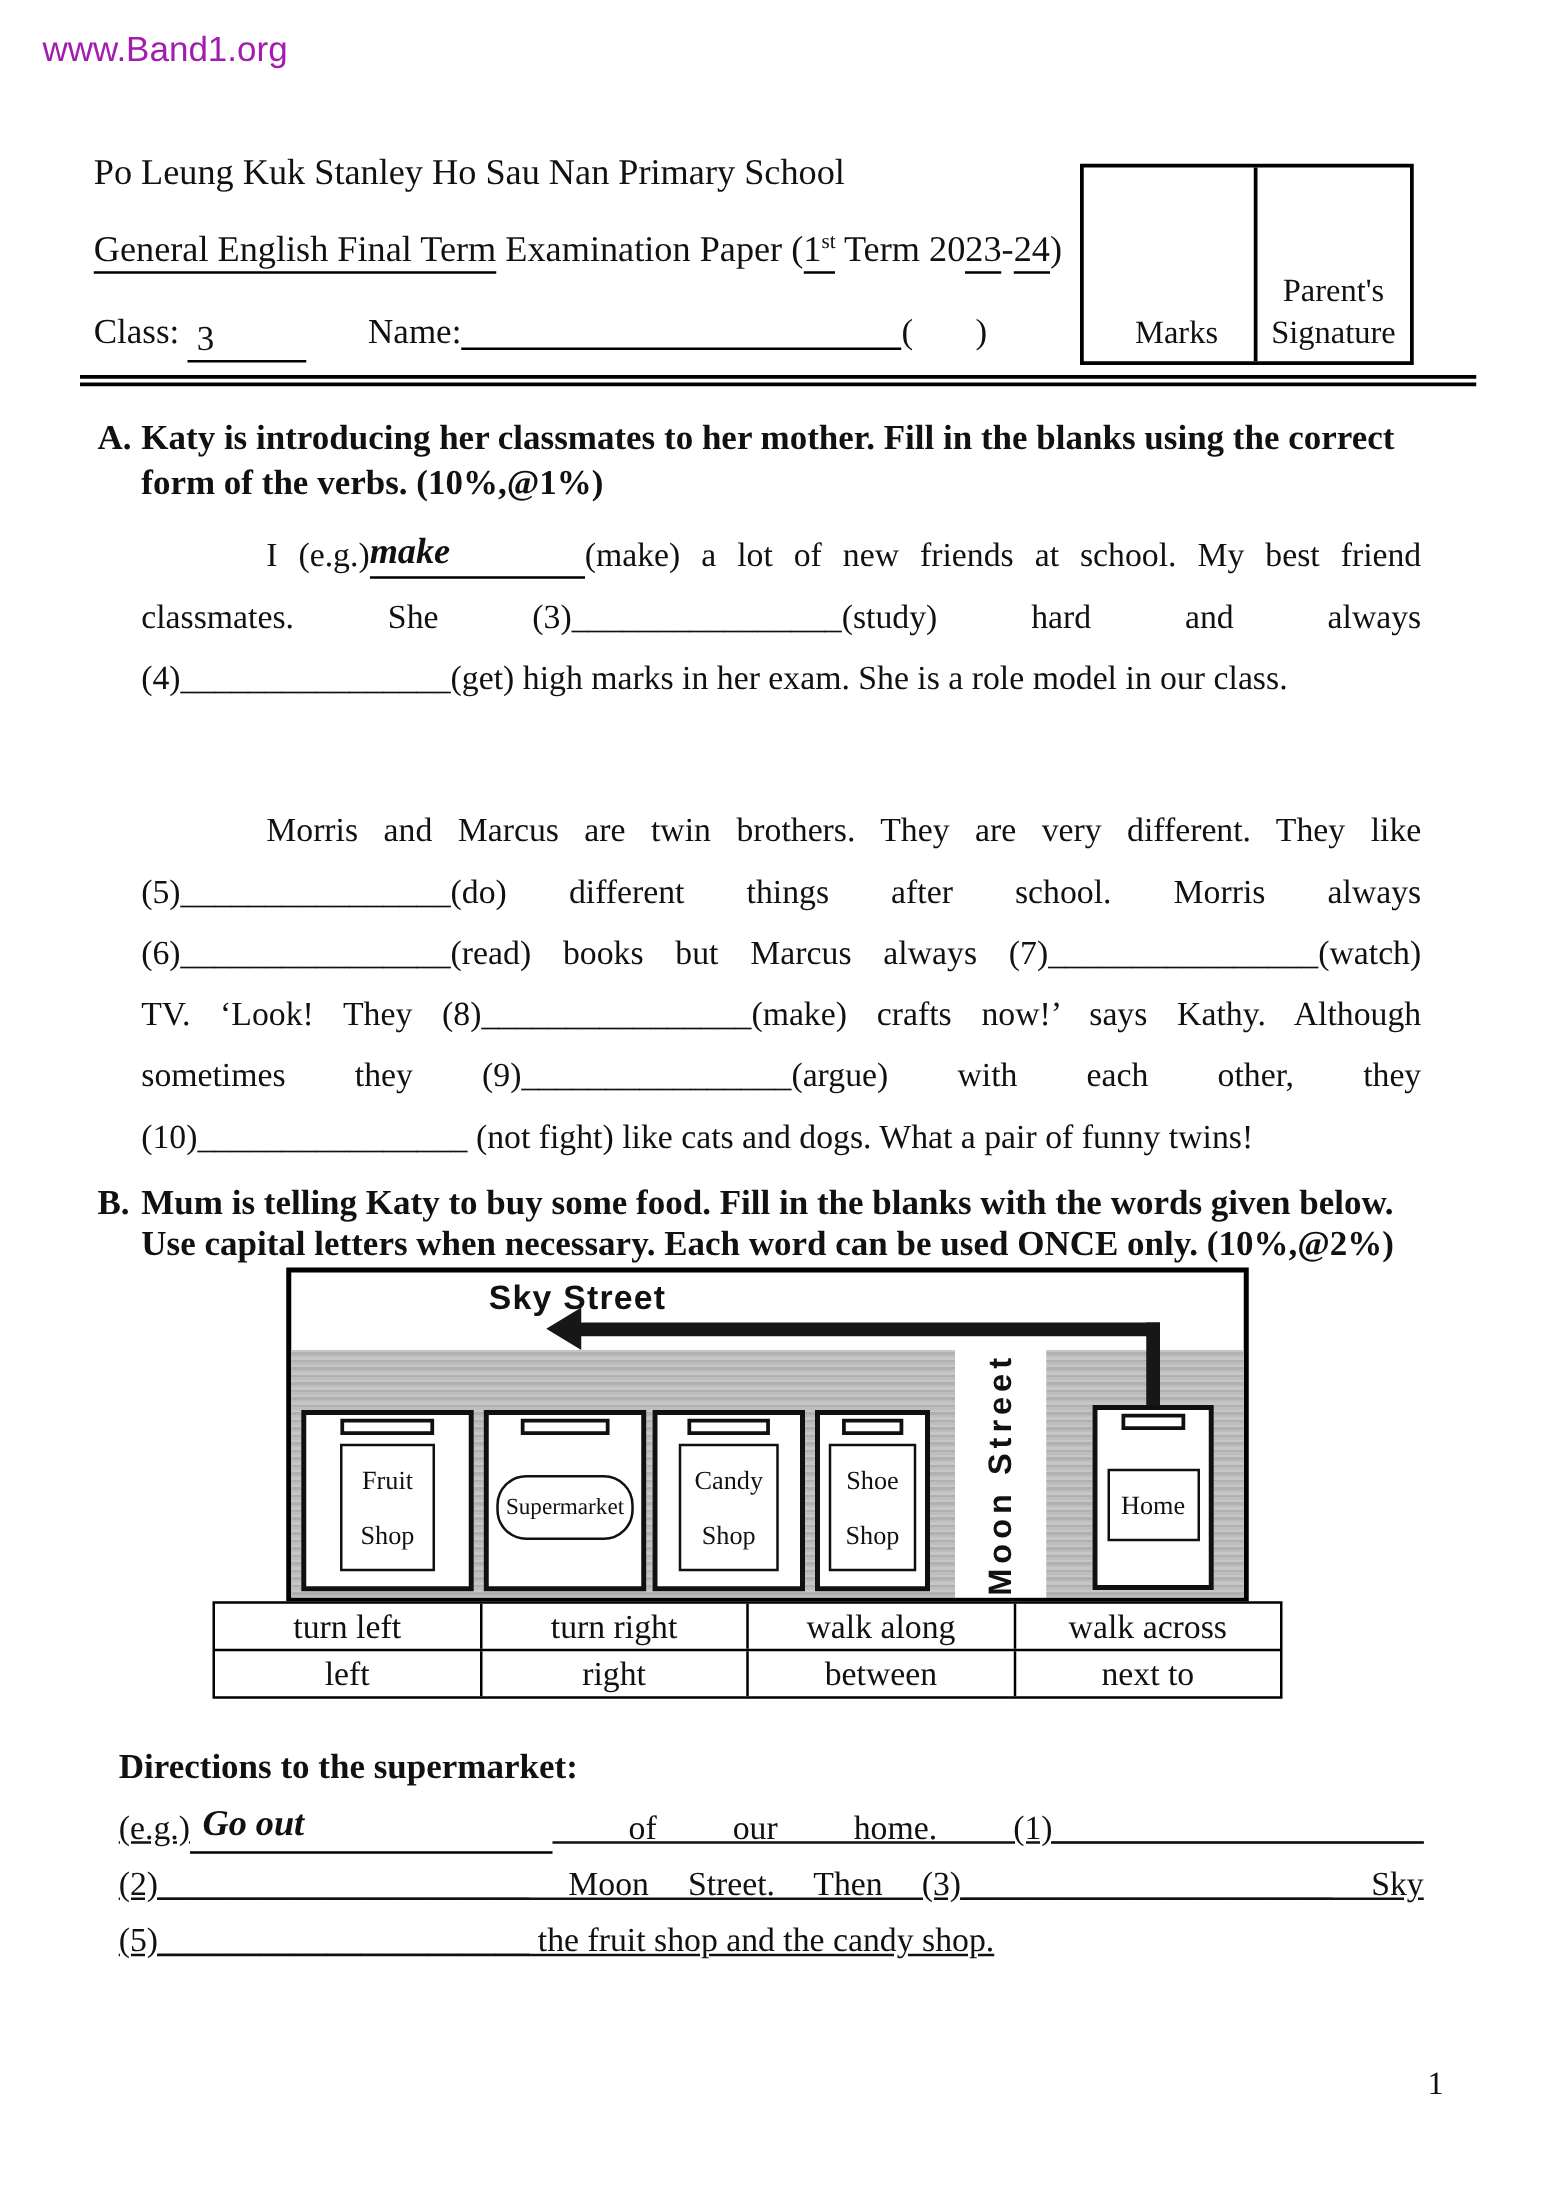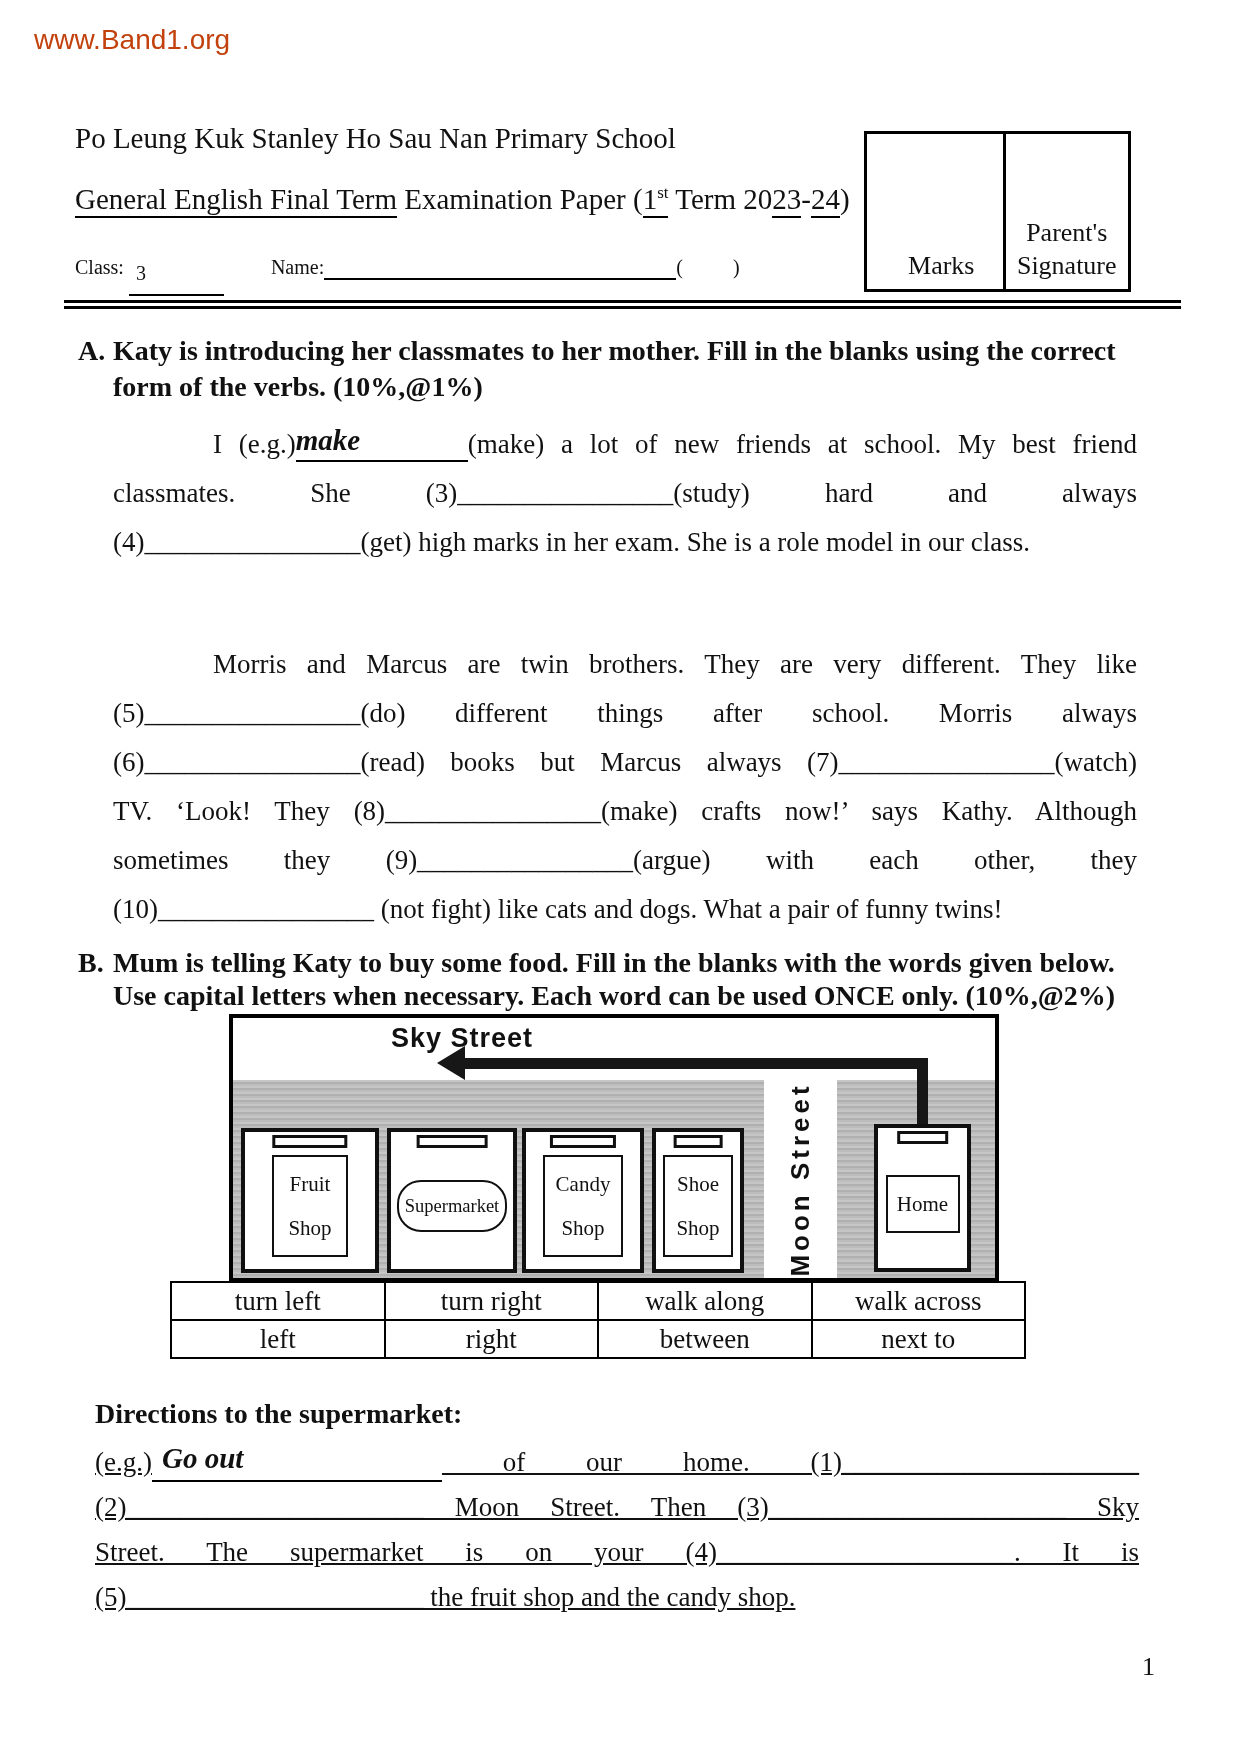--- a/index.html
+++ b/index.html
@@ -7,28 +7,28 @@
   body {
     position:relative;
     background:#ffffff;
     color:#111;
     font-family:"Liberation Serif", serif;
     overflow:hidden;
   }
   .abs { position:absolute; }
 
   
-  .watermark { top:24px; left:34px; font-family:"Liberation Sans", sans-serif; font-size:28px; color:#c2410c; }
+  .watermark { top:24px; left:34px; font-family:"Liberation Sans", sans-serif; font-size:28px; color:#a21caf; }
 
   
   .school   { top:122px; left:75px; font-size:29px; }
   .exam-title { top:183px; left:75px; font-size:29px; }
   .exam-title .u { border-bottom:2.5px solid #000; padding-bottom:1px; }
   .exam-title sup { font-size:17px; }
-  .class-line { top:246px; left:75px; width:735px; font-size:20px; white-space:nowrap; }
+  .class-line { top:246px; left:75px; width:735px; font-size:28px; white-space:nowrap; }
   .cblank { display:inline-block; width:95px; border-bottom:2.5px solid #000; padding-left:7px; height:34px; vertical-align:-6px; }
   .name-label { margin-left:42px; }
   .nblank { display:inline-block; width:352px; border-bottom:2.5px solid #000; height:34px; vertical-align:-6px; }
   .psp { display:inline-block; width:50px; }
 
   .marks-box { top:131px; left:864px; width:267px; height:161px; border:3px solid #000; display:flex; background:#fff; }
   .marks-cell { flex:1; display:flex; align-items:flex-end; justify-content:center; text-align:center; padding-bottom:7px; font-size:26px; line-height:1.25; }
   .marks-cell.first { border-right:3px solid #000;padding-left:13px; }
 
   .rule-double { top:300px; left:64px; width:1117px; height:9px; border-top:3.5px solid #000; border-bottom:3px solid #000; }
@@ -201,17 +201,16 @@
     <div class="wt-cell">right</div>
     <div class="wt-cell">between</div>
     <div class="wt-cell">next to</div>
   </div>
 </div>
 
 <div class="abs dir-title">Directions to the supermarket:</div>
 <div class="abs para dir-lines directions">
     <div class="line first"><span>(e.g.)</span><span class="blank"><span class="ans">Go out</span></span><span> of our home. (1)______________________</span></div>
     <div class="line">(2)______________________ Moon Street. Then (3)______________________ Sky</div>
-    <div class="line">Street. The supermarket is on your (4)______________________. It is</div>
     <div class="line last">(5)______________________ the fruit shop and the candy shop.</div>
   </div>
 
 <div class="abs page-num">1</div>
 
 </body></html>

